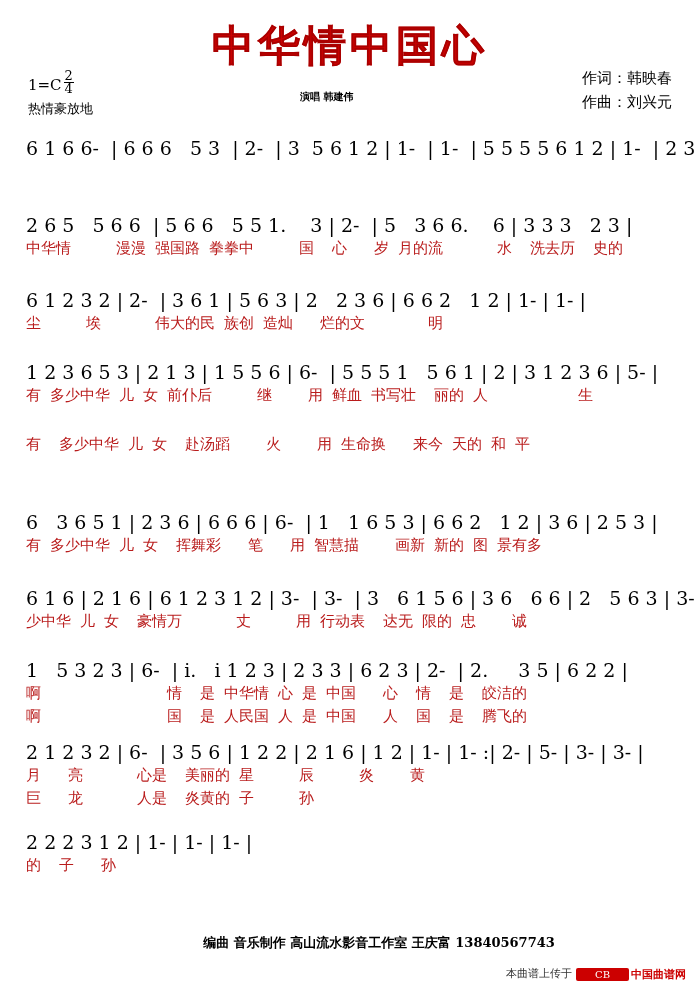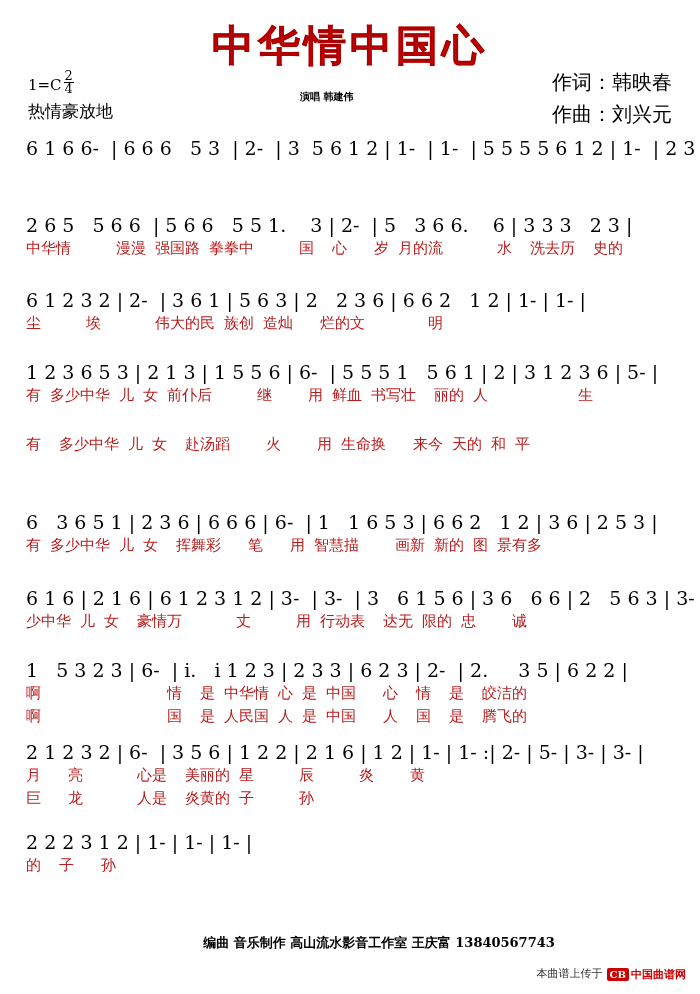--- a/index.html
+++ b/index.html
@@ -36,31 +36,31 @@
     text-align:center;
     line-height:0.95;
     font-size:13px;
     margin-left:2px;
   }
   .key-sig .frac .num{display:block;border-bottom:1px solid #000;padding:0 1px;}
   .key-sig .frac .den{display:block;padding:0 1px;}
 
   .mood{
     position:absolute;top:100px;left:28px;
-    font-size:17px;color:#000;
+    font-size:13px;color:#000;
     font-family:"DejaVu Serif","Liberation Serif",serif;
   }
   .singer{
     position:absolute;top:90px;left:300px;
     font-size:10px;color:#000;font-weight:bold;
     font-family:"DejaVu Serif","Liberation Serif",serif;
   }
   .credits{
     position:absolute;top:66px;right:28px;
-    font-size:20px;color:#000;text-align:left;
+    font-size:15px;color:#000;text-align:left;
     font-family:"DejaVu Serif","Liberation Serif",serif;
     line-height:1.6;
   }
 
   
   .system{position:absolute;left:26px;width:650px;}
   .notes{
     font-family:"DejaVu Serif","Liberation Serif",serif;
     font-size:19px;
     color:#000;
@@ -89,25 +89,25 @@
   }
   .footer-note{
     position:absolute;right:14px;top:966px;
     font-size:11px;color:#333;
     font-family:"DejaVu Serif","Liberation Serif",serif;
   }
   .logo{
     display:inline-block;
     vertical-align:middle;
     margin-left:4px;
-    padding:1px 3px;
+    padding:1px 19px;
     background:#cc0000;
     color:#fff;
     font-size:10px;
-    font-weight:bold;
+    font-weight:normal;
     border-radius:2px;
   }
   .logo-text{
     display:inline-block;
     vertical-align:middle;
     margin-left:2px;
     font-size:11px;
     color:#cc0000;
     font-weight:bold;
   }

